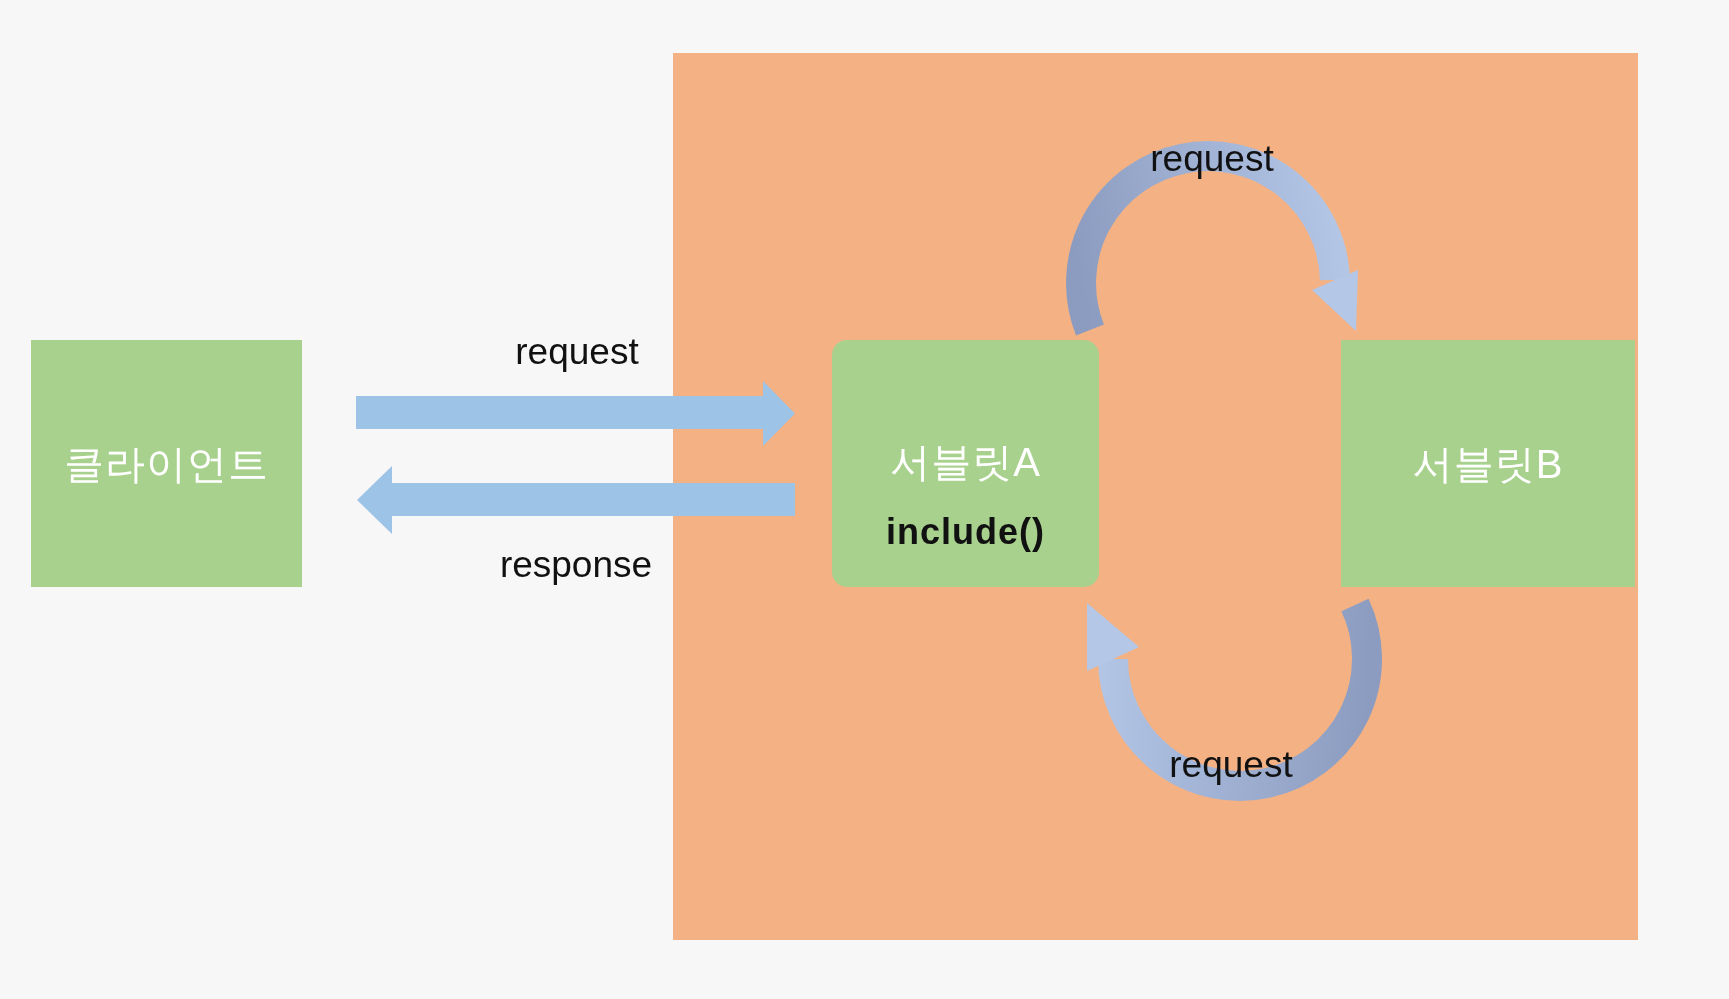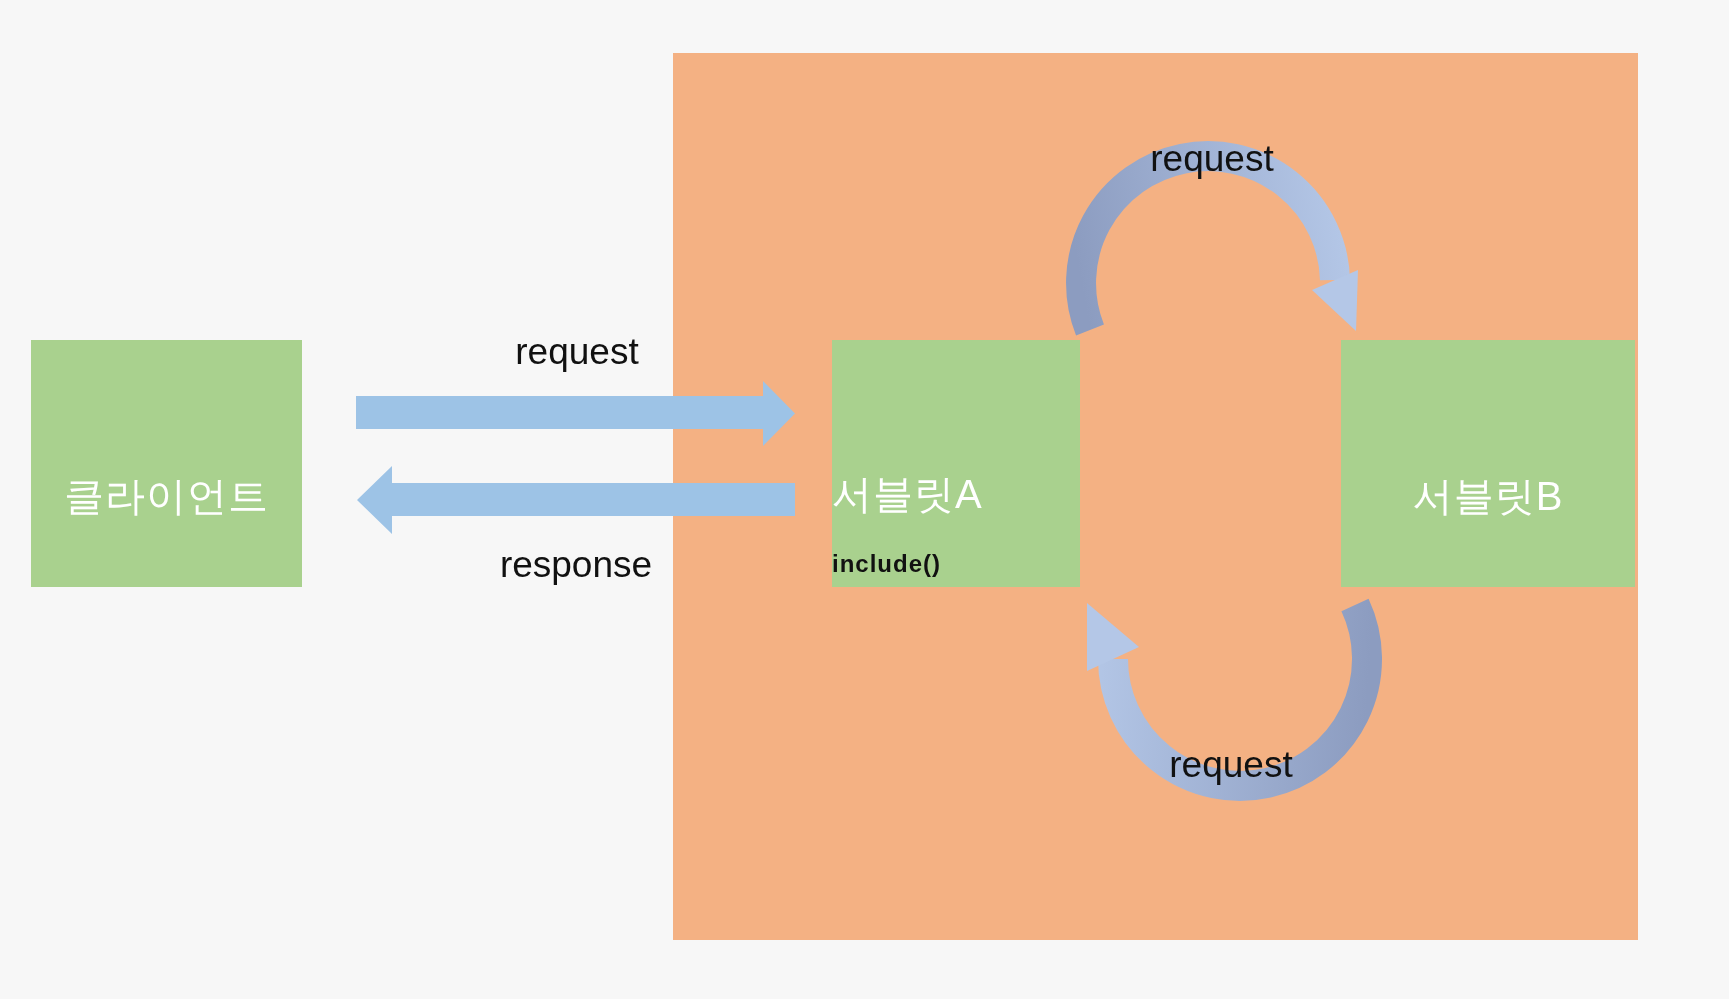--- a/index.html
+++ b/index.html
@@ -26,48 +26,47 @@
     height: 887px;
     background: #f4b183;
   }
   .node {
     position: absolute;
     width: 271px;
     height: 247px;
     background: #a9d18e;
   }
   .node-client { left: 31px;  top: 340px; }
-  .node-a      { left: 832px; top: 340px; width: 248px; }
+  .node-a      { left: 832px; top: 340px; width: 267px; border-radius: 15px; }
   .node-b      { left: 1341px;top: 340px; width: 294px; }
   .node-label {
     position: absolute;
     left: 0;
     width: 100%;
-    text-align: left;
+    text-align: center;
     color: #ffffff;
     font-size: 40px;
     font-weight: 400;
     line-height: 44px;
     letter-spacing: 1px;
-    margin-top: 32px;
   }
   .node-client .node-label,
   .node-b .node-label {
     top: 0;
     height: 100%;
     display: flex;
     align-items: center;
     justify-content: center;
   }
   .node-a .label-main { top: 100px; }
   .node-a .label-method {
     top: 170px;
     color: #111111;
     font-weight: 700;
-    font-size: 24px;
+    font-size: 36px;
   }
   .flow-label {
     position: absolute;
     transform: translate(-50%, -50%);
     color: #111111;
     font-size: 37px;
     font-weight: 400;
     white-space: nowrap;
   }
   .lbl-request-mid    { left: 577px;  top: 352px; }

